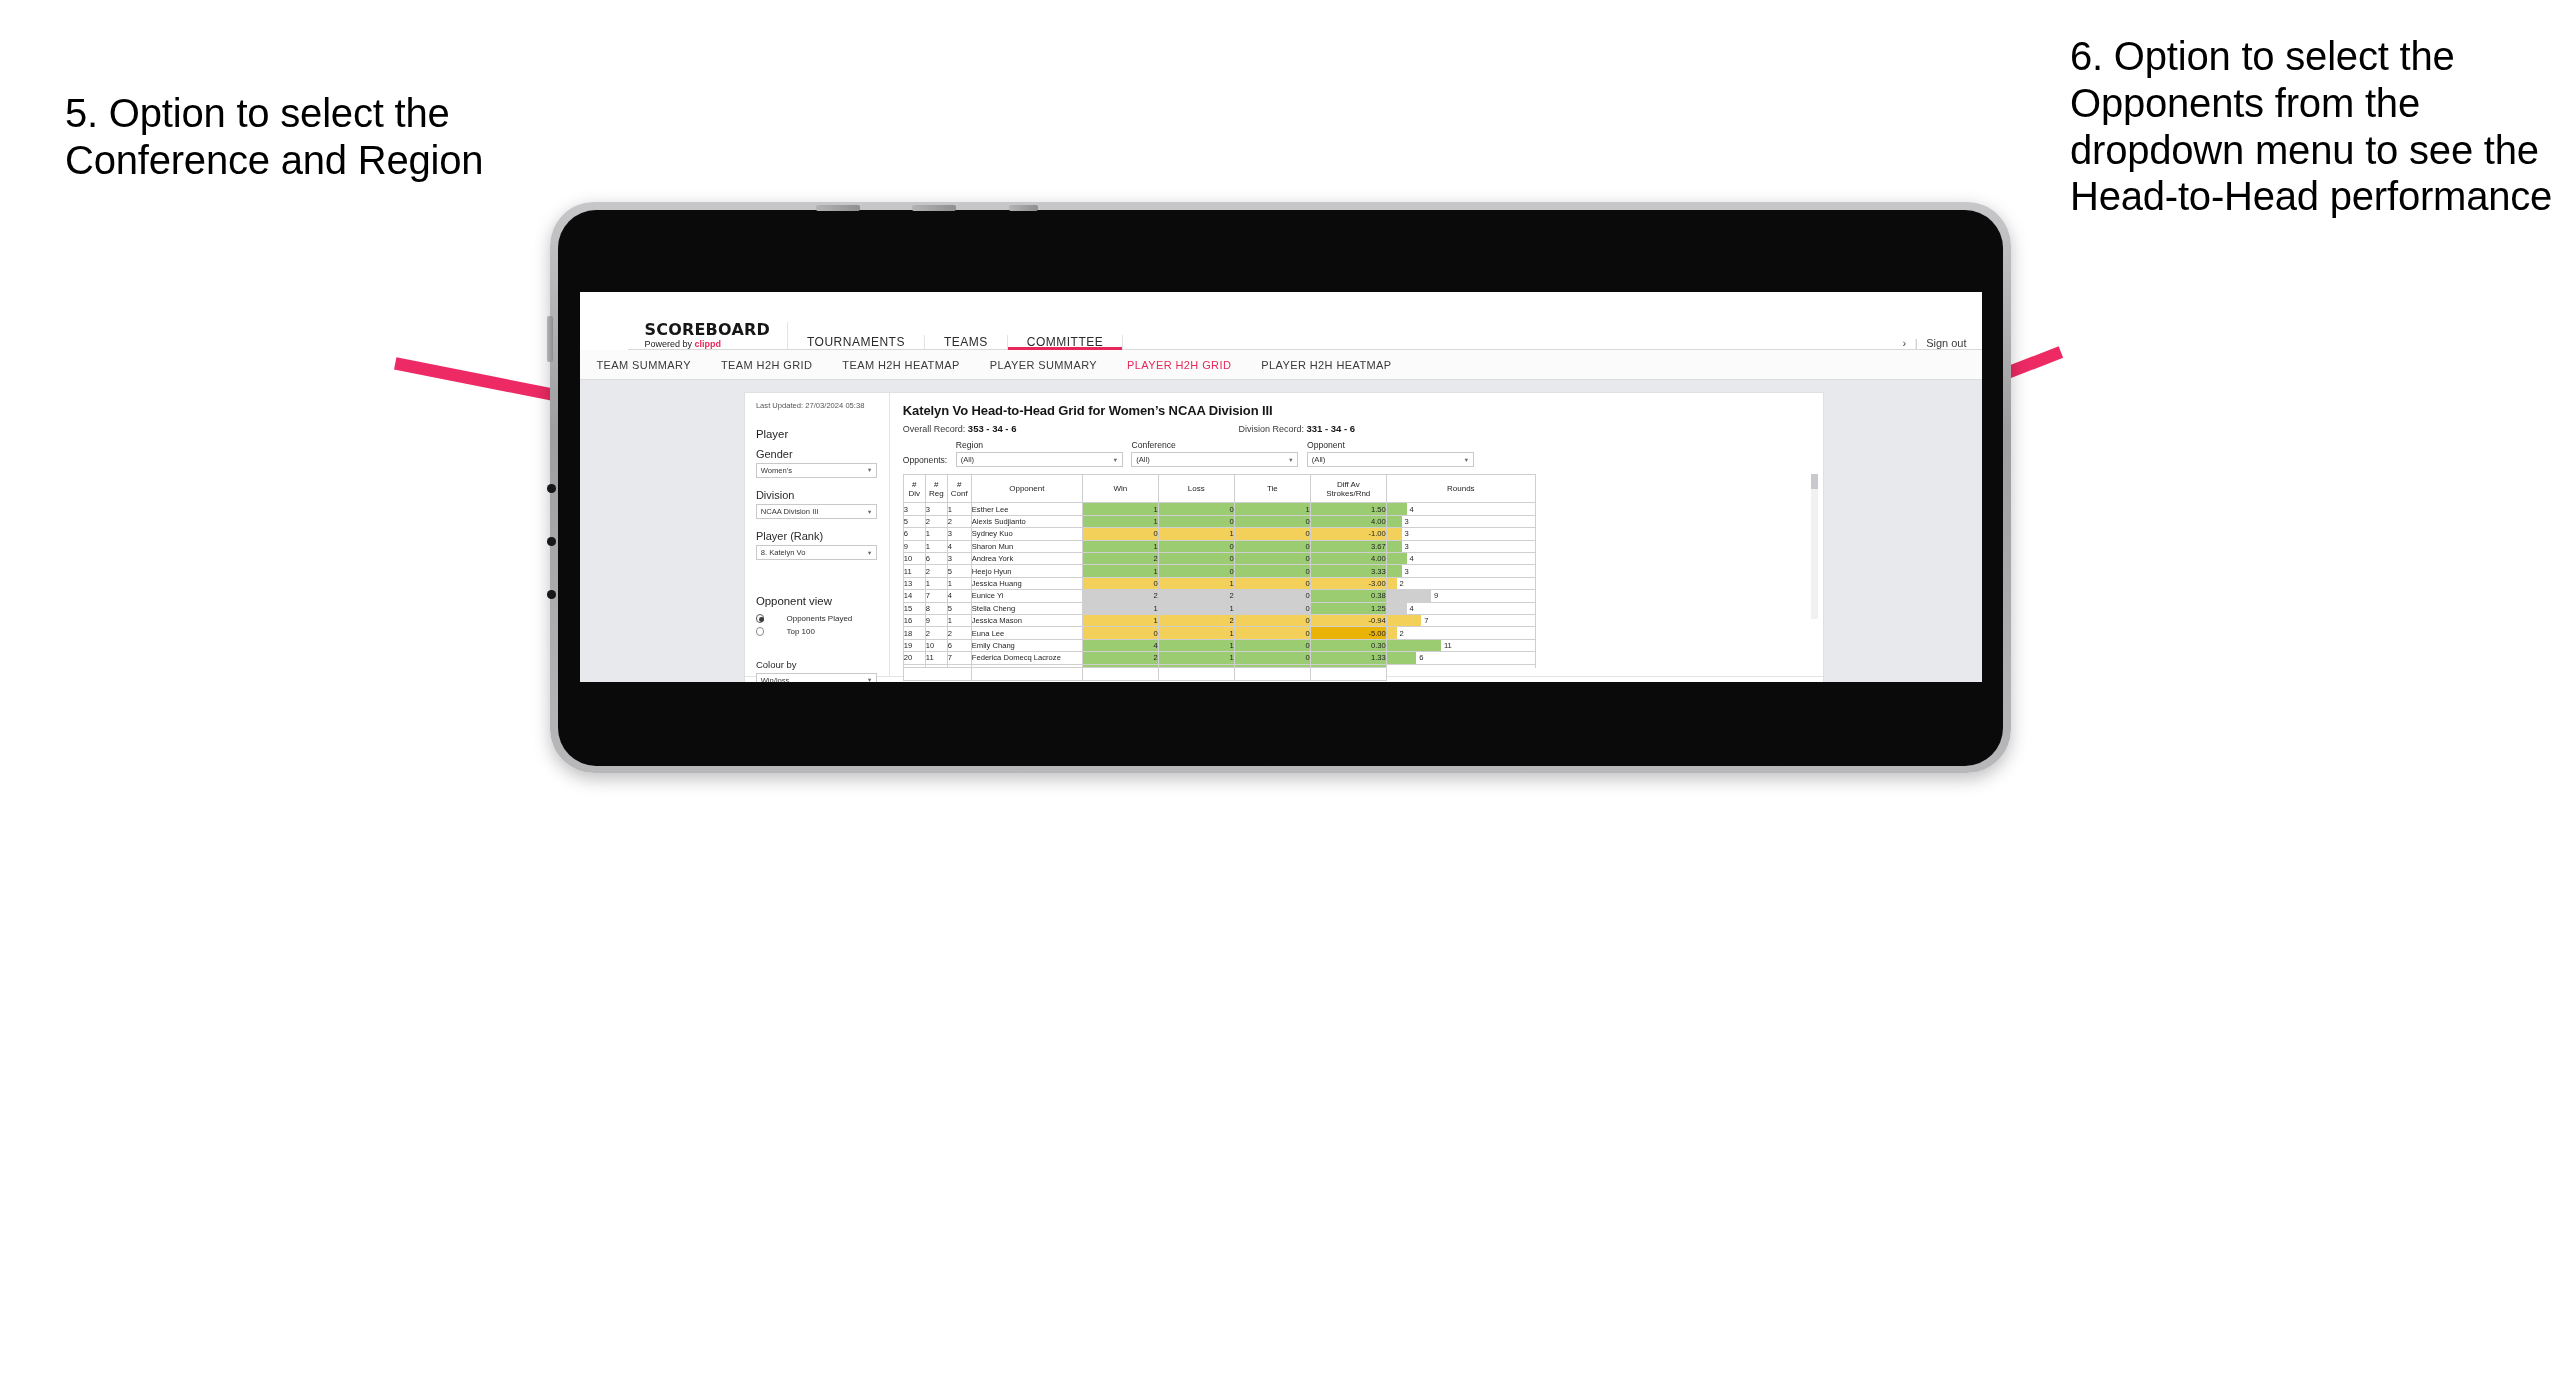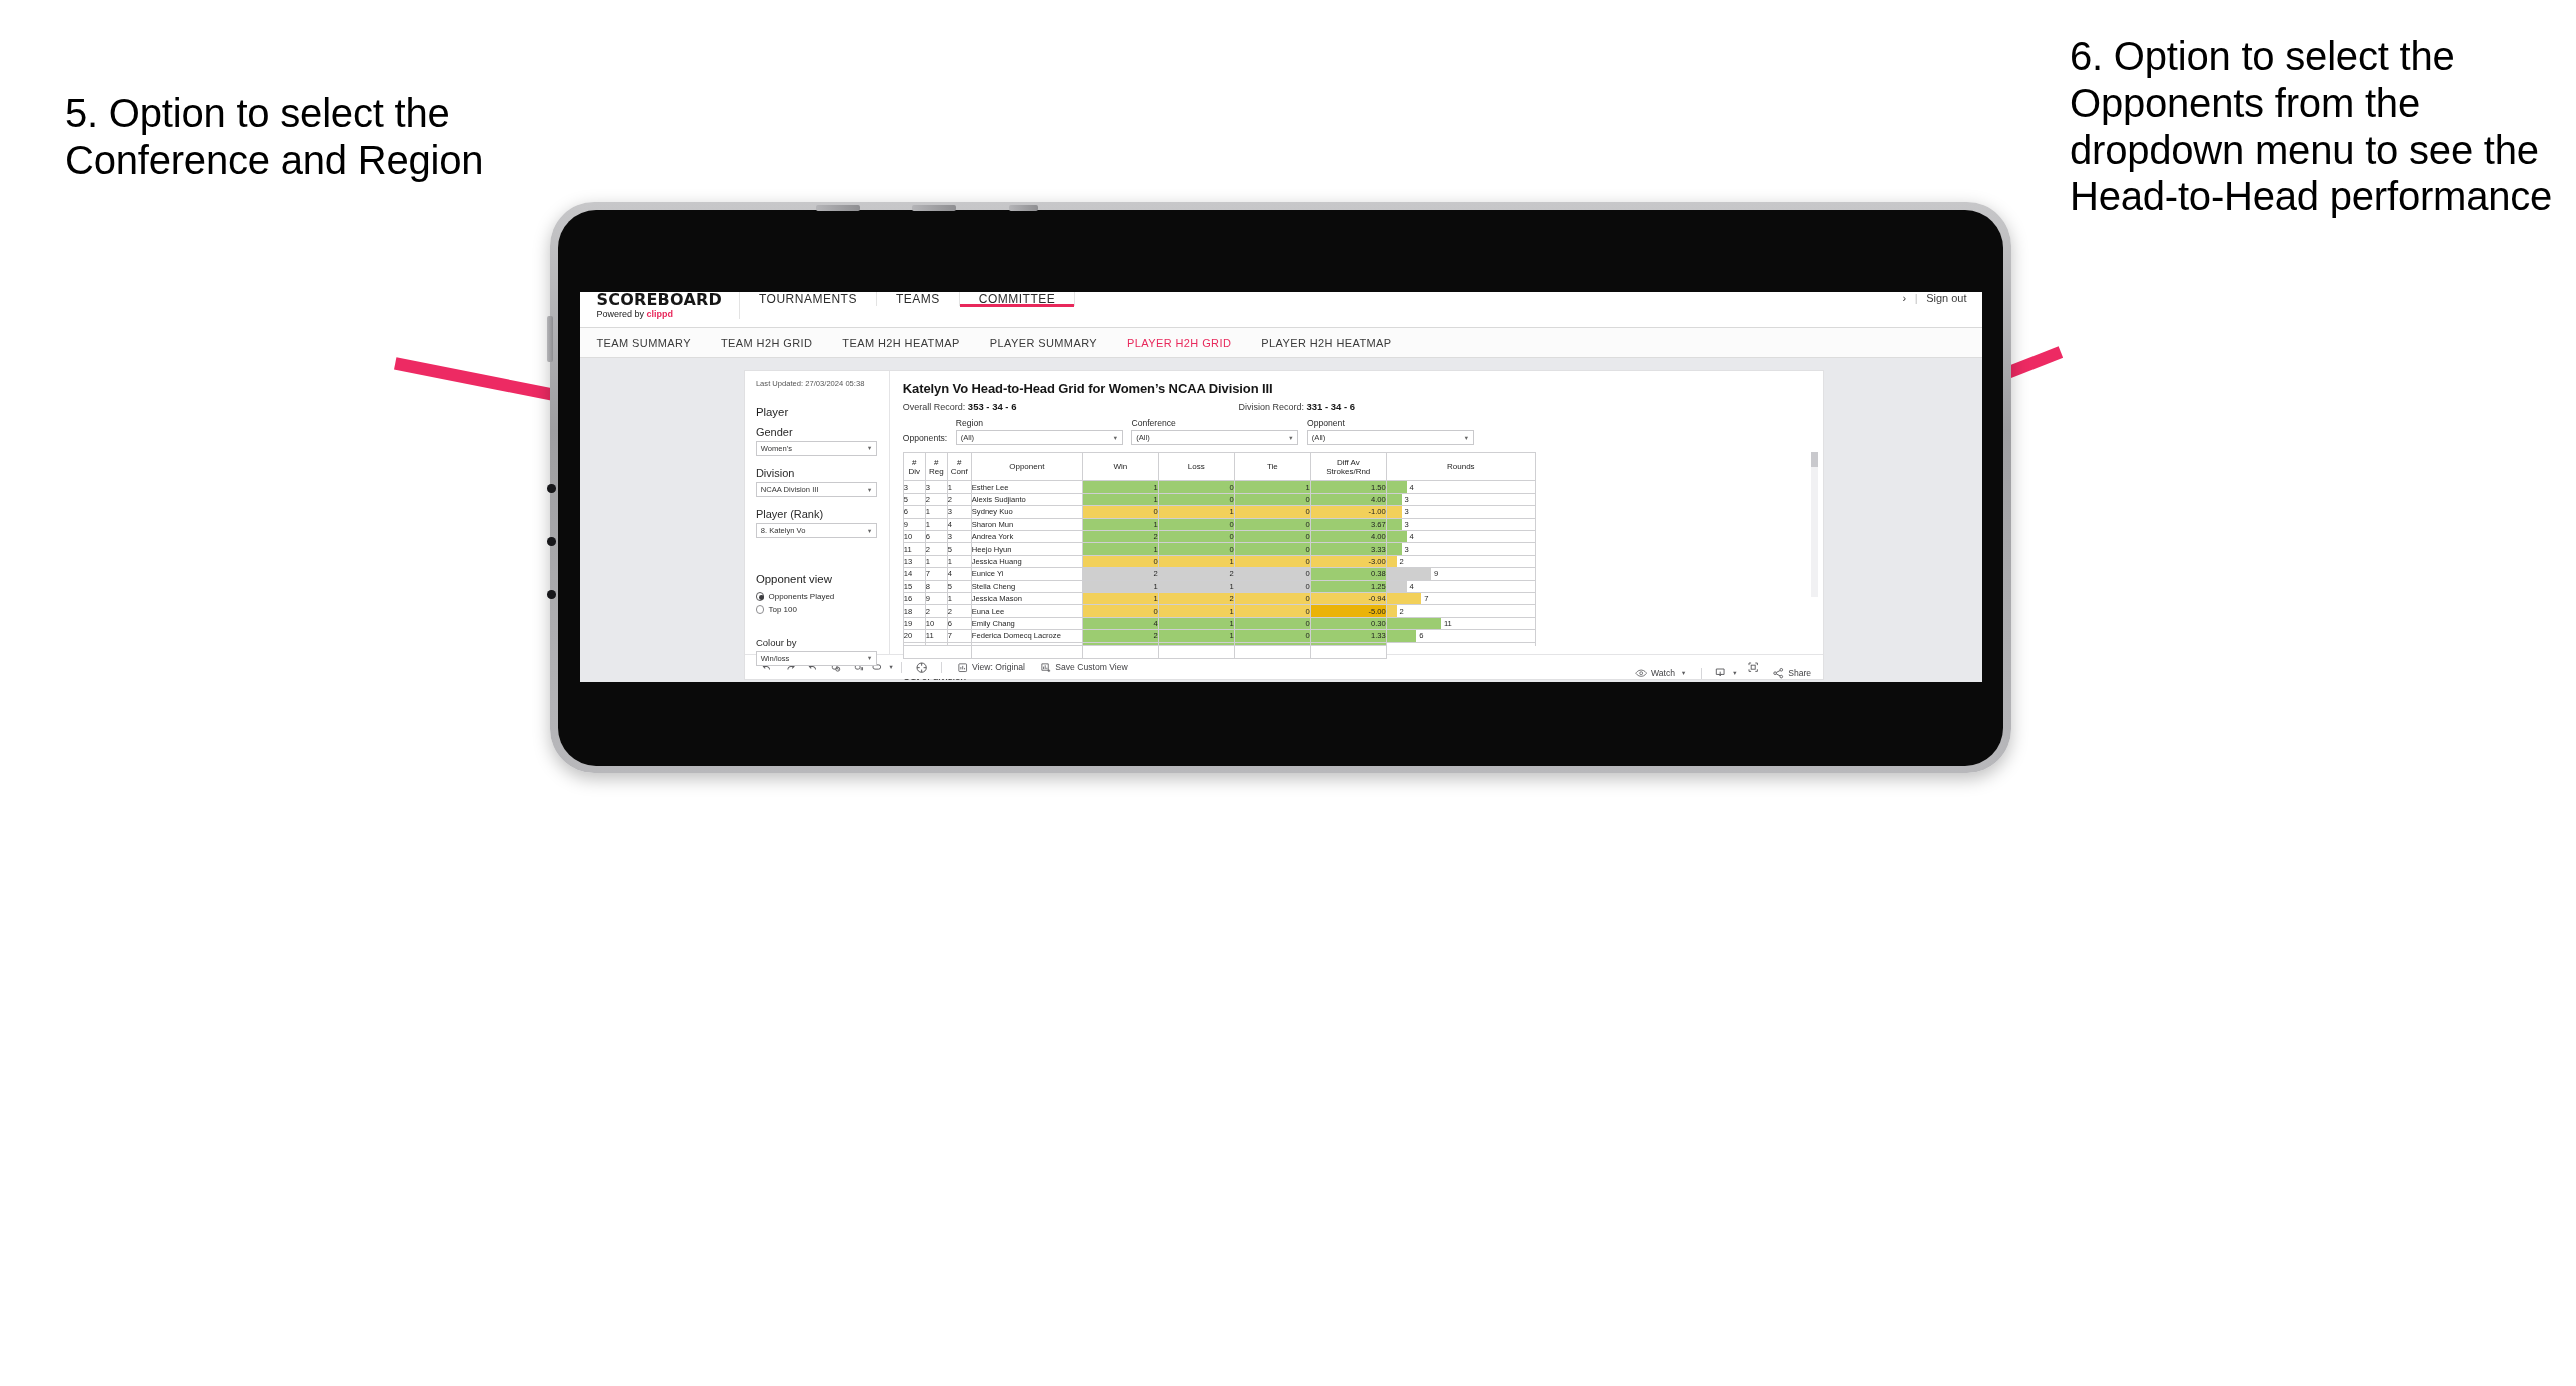--- a/index.html
+++ b/index.html
@@ -48,22 +48,22 @@
     overflow:hidden;
   }
   .dev-btn {
     position:absolute; background: linear-gradient(90deg,#b4b4b7,#8e8e91);
     border-radius:1.9px;
   }
   .dev-cam { position:absolute; width:8.6px; height:8.6px; border-radius:50%; background:#17171a; }
 
   
   .topbar {
-    height:36px; background:#ffffff; border-bottom:1px solid #d9d9d9;
-    display:flex; align-items:flex-start; position:relative;
+    height:58px; background:#ffffff; border-bottom:1px solid #d9d9d9;
+    display:flex; align-items:flex-end; position:relative;margin-left:48px;
   }
   .brand {
     display:flex; flex-direction:column; justify-content:center;
     padding:0 17px 0 17px; border-right:1px solid #e3e3e3;
   }
   .brand-title {
     font-family:"DejaVu Sans", sans-serif;
     font-weight:bold; font-size:16px; letter-spacing:0.2px; color:#161616;
     line-height:1;
   }
@@ -109,21 +109,21 @@
   .hr { height:1px; background:#e4e4e6; margin:7.6px 0; }
   .side-h { font-size:11.4px; color:#1d1d1d; margin:1.9px 0 7.6px 0; }
   .fld { margin-bottom:11.4px; }
   .fld-label { font-size:11px; color:#2a2a2a; margin-bottom:2.9px; }
   .ddown {
     height:15px; border:1px solid #c9c9cc; background:#fff;
     display:flex; align-items:center; padding:0 3.8px;
     font-size:7.6px; color:#333; position:relative;
   }
   .ddown .car { margin-left:auto; font-size:5.7px; color:#666; }
-  .radio-row { display:flex; align-items:center; gap:4px; margin-bottom:3.8px; font-size:8px; color:#2d2d2d; }
+  .radio-row { display:flex; align-items:center; gap:22px; margin-bottom:3.8px; font-size:8px; color:#2d2d2d; }
   .rad { width:8.6px; height:8.6px; border-radius:50%; border:1.1px solid #8d8d90; background:#fff; position:relative; flex:none; }
   .rad.on { border-color:#5a5a5d; }
   .rad.on::after { content:""; position:absolute; left:1.9px; top:1.9px; width:4.8px; height:4.8px; border-radius:50%; background:#3c3c3f; }
 
   
   .main { flex:1; padding:9.5px 13.3px 0 13.3px; min-width:0; display:flex; flex-direction:column; }
   .title { font-size:13px; color:#161616; font-weight:bold; letter-spacing:-0.1px; }
   .records { display:flex; margin-top:4.8px; font-size:9px; color:#3a3a3a;gap:17px; }
   .records .rec2 { margin-left:205px; }
   .records b { color:#161616; font-size:9.5px; }

